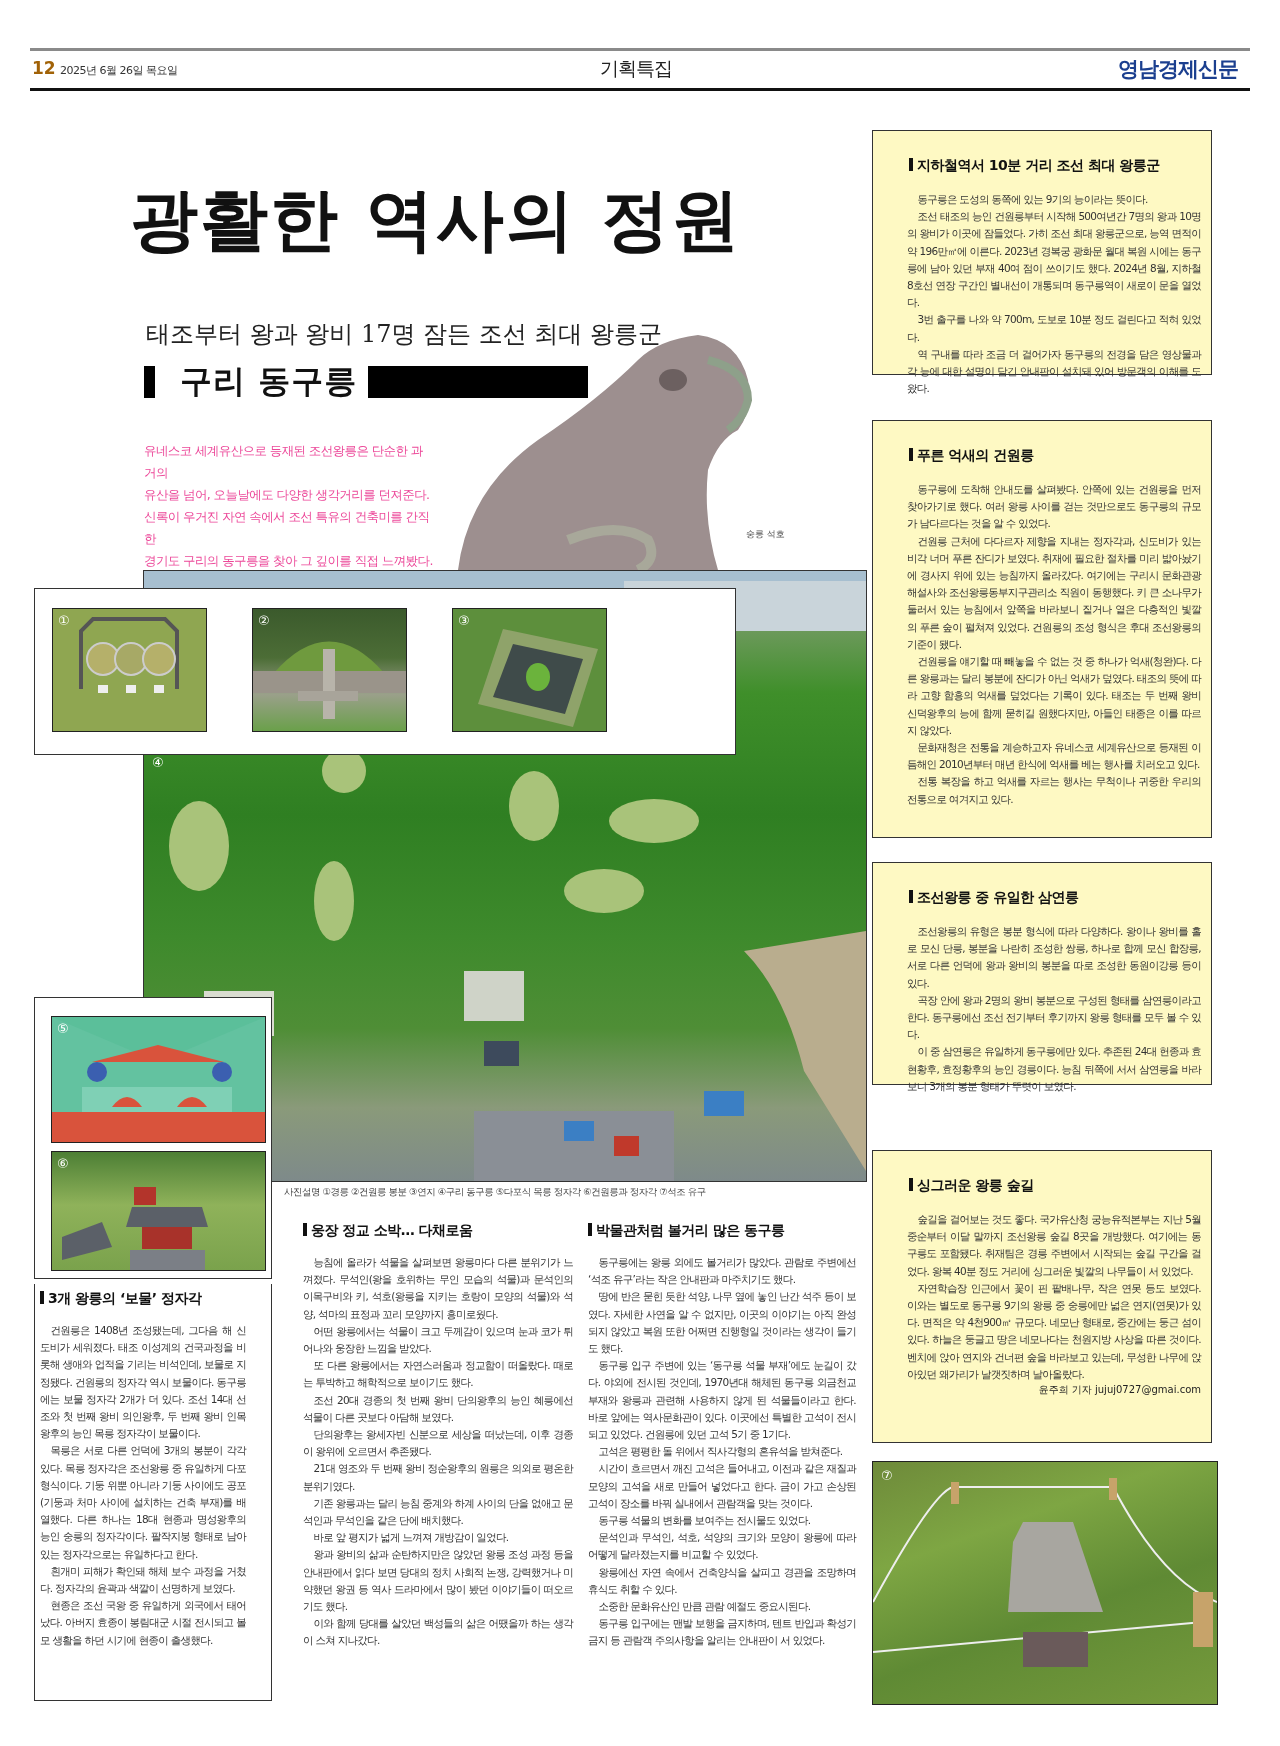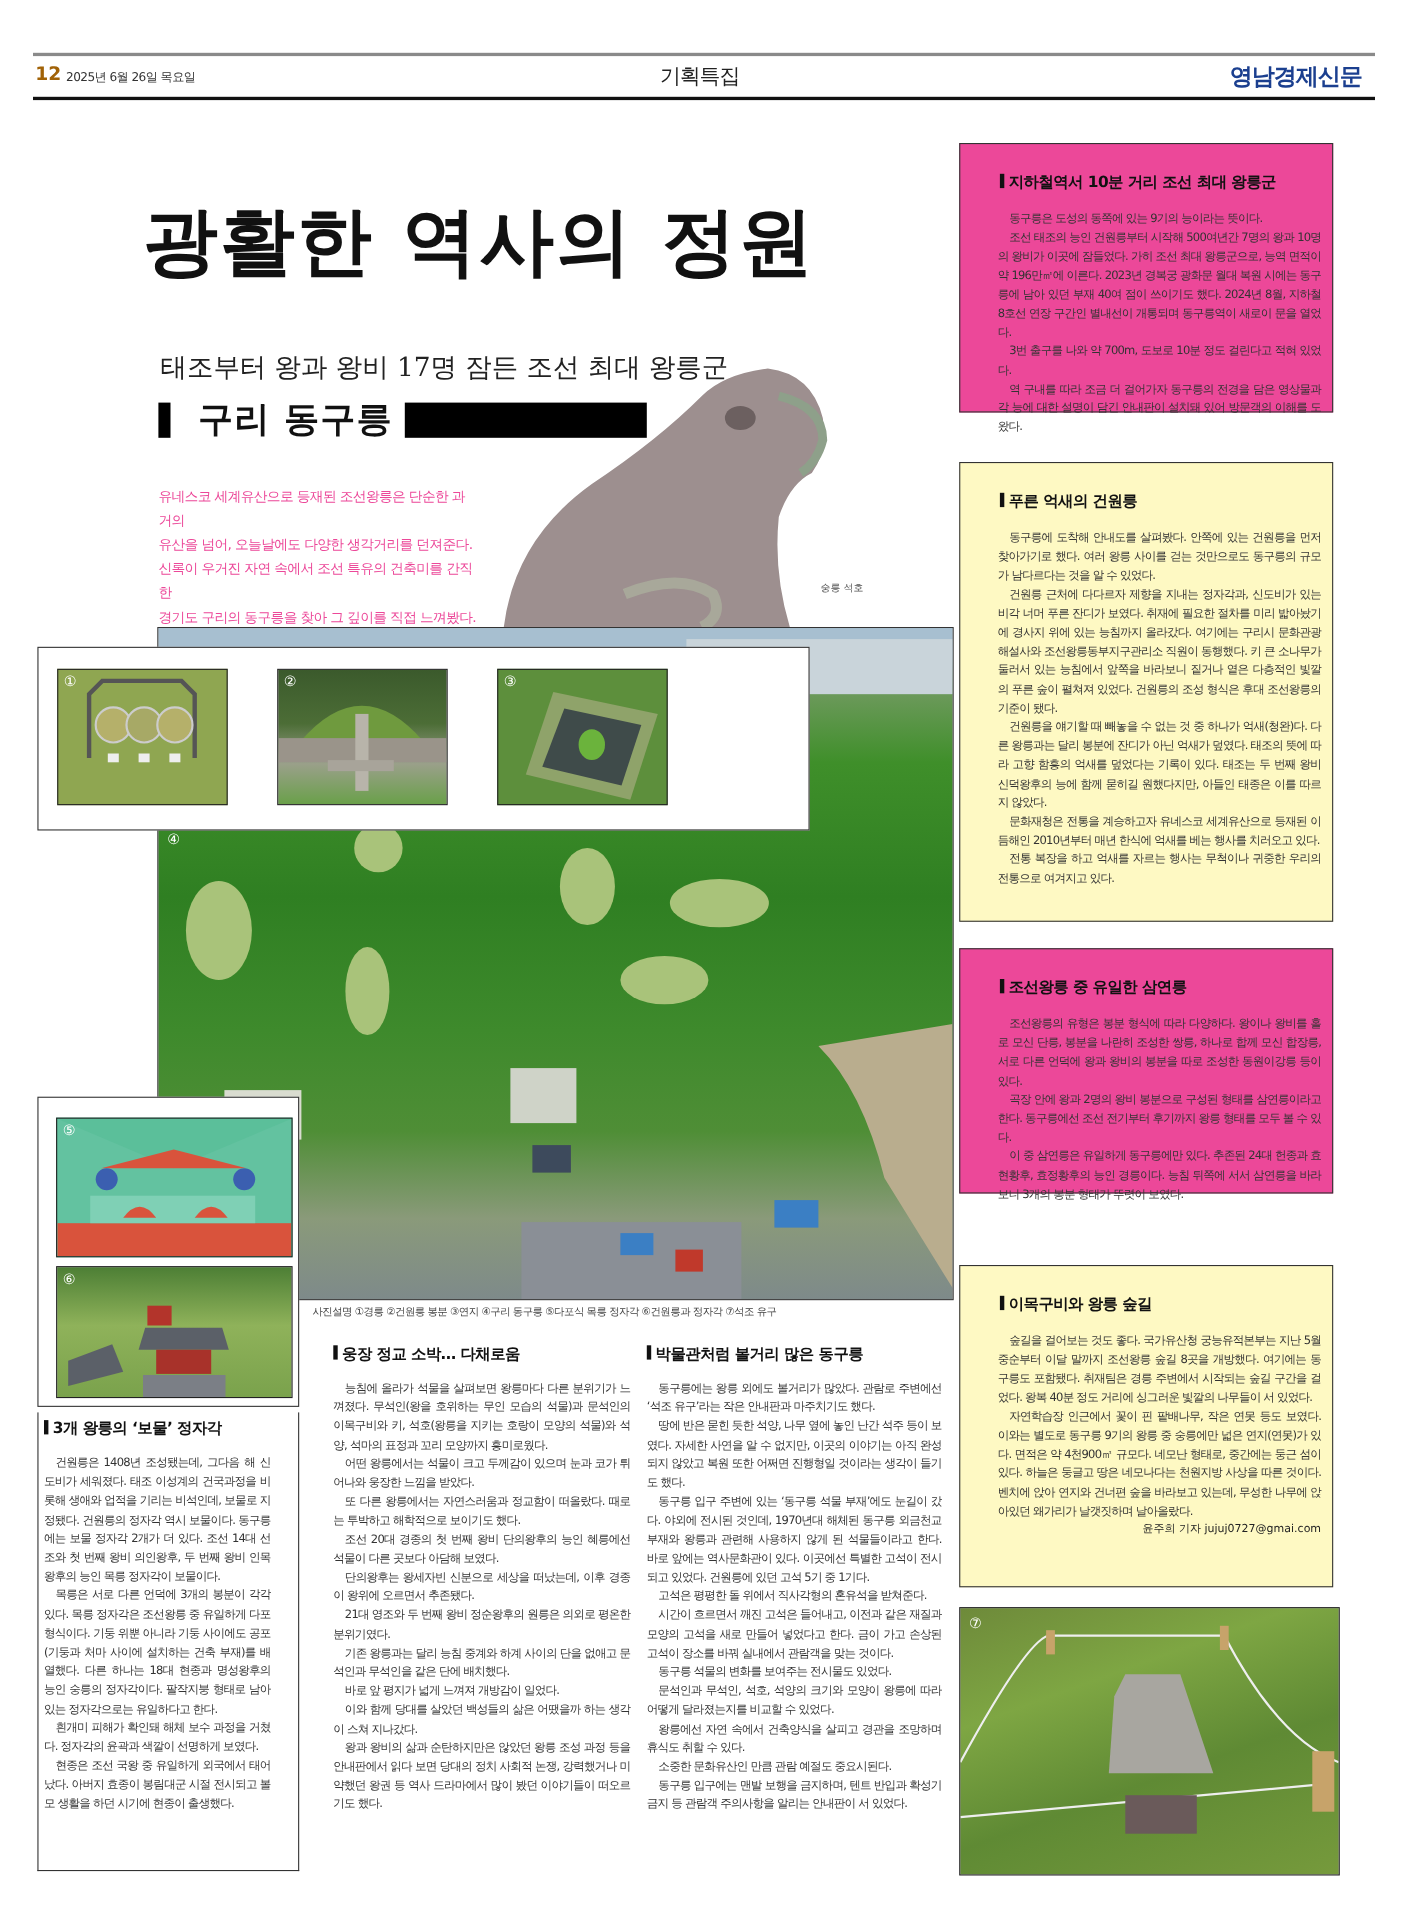--- a/index.html
+++ b/index.html
@@ -29,21 +29,21 @@
 
   
   .pbox{left:34px;top:588px;width:700px;height:165px;background:#fff;border:1px solid #333;}
   .thumb{position:absolute;top:19px;width:153px;height:122px;border:1px solid #222;overflow:hidden;}
   .num{position:absolute;left:5px;top:4px;color:#fff;font-size:13px;}
   
   .pbox2{left:34px;top:997px;width:236px;height:280px;background:#fff;border:1px solid #333;}
 
   
   .rbox{position:absolute;left:872px;width:340px;border:1px solid #333;padding:0 10px 0 12px;box-sizing:border-box;}
-  .green{background:#ec4899;}
+  .green{background:#fef9c3;}
   .white{background:#fef9c3;}
   .rbox h3{margin:26px 0 16px 24px;font-size:14px;font-weight:bold;color:#111;letter-spacing:-0.5px;}
   .rbox h3 .mk, .col h3 .mk{display:inline-block;width:4px;height:13px;background:#111;margin-right:4px;vertical-align:-1px;}
   .rbox p, .col p{margin:0;text-indent:1em;font-size:10.5px;line-height:17.2px;letter-spacing:-0.7px;color:#333;text-align:justify;}
   .rbox .body{padding-left:22px;}
 
   .col{position:absolute;}
   .col h3{margin:0 0 14px 0;font-size:14px;font-weight:bold;color:#111;letter-spacing:-0.5px;}
   .caption{left:284px;top:1186px;font-size:9.5px;color:#444;letter-spacing:-0.5px;}
   .byline{text-align:right;font-size:10px;color:#222;}
@@ -187,21 +187,21 @@
 <div class="rbox green" style="top:862px;height:223px;">
   <h3><span class="mk"></span><span>조선왕릉 중 유일한 삼연릉</span></h3>
   <div class="body">
     <p>조선왕릉의 유형은 봉분 형식에 따라 다양하다. 왕이나 왕비를 홀로 모신 단릉, 봉분을 나란히 조성한 쌍릉, 하나로 합께 모신 합장릉, 서로 다른 언덕에 왕과 왕비의 봉분을 따로 조성한 동원이강릉 등이 있다.</p>
     <p>곡장 안에 왕과 2명의 왕비 봉분으로 구성된 형태를 삼연릉이라고 한다. 동구릉에선 조선 전기부터 후기까지 왕릉 형태를 모두 볼 수 있다.</p>
     <p>이 중 삼연릉은 유일하게 동구릉에만 있다. 추존된 24대 헌종과 효현황후, 효정황후의 능인 경릉이다. 능침 뒤쪽에 서서 삼연릉을 바라보니 3개의 봉분 형태가 뚜렷이 보였다.</p>
   </div>
 </div>
 
 <div class="rbox white" style="top:1150px;height:293px;">
-  <h3><span class="mk"></span><span>이목구비와 왕릉 숲길</span></h3>
+  <h3><span class="mk"></span><span>싱그러운 왕릉 숲길</span></h3>
   <div class="body">
     <p>숲길을 걸어보는 것도 좋다. 국가유산청 궁능유적본부는 지난 5월 중순부터 이달 말까지 조선왕릉 숲길 8곳을 개방했다. 여기에는 동구릉도 포함됐다. 취재팀은 경릉 주변에서 시작되는 숲길 구간을 걸었다. 왕복 40분 정도 거리에 싱그러운 빛깔의 나무들이 서 있었다.</p>
     <p>자연학습장 인근에서 꽃이 핀 팥배나무, 작은 연못 등도 보였다. 이와는 별도로 동구릉 9기의 왕릉 중 숭릉에만 넓은 연지(연못)가 있다. 면적은 약 4천900㎡ 규모다. 네모난 형태로, 중간에는 둥근 섬이 있다. 하늘은 둥글고 땅은 네모나다는 천원지방 사상을 따른 것이다. 벤치에 앉아 연지와 건너편 숲을 바라보고 있는데, 무성한 나무에 앉아있던 왜가리가 날갯짓하며 날아올랐다.</p>
     <div class="byline">윤주희 기자 jujuj0727@gmai.com</div>
   </div>
 </div>
 
 <div class="abs photo7">
   <svg width="344" height="242">
     <path d="M0 140 Q60 30 80 25 L240 25 Q290 120 344 140" stroke="#eee" stroke-width="2" fill="none"></path>
@@ -227,22 +227,22 @@
 <div class="col" style="left:303px;top:1222px;width:270px;">
   <h3><span class="mk"></span><span>웅장 정교 소박… 다채로움</span></h3>
   <p>능침에 올라가 석물을 살펴보면 왕릉마다 다른 분위기가 느껴졌다. 무석인(왕을 호위하는 무인 모습의 석물)과 문석인의 이목구비와 키, 석호(왕릉을 지키는 호랑이 모양의 석물)와 석양, 석마의 표정과 꼬리 모양까지 흥미로웠다.</p>
   <p>어떤 왕릉에서는 석물이 크고 두께감이 있으며 눈과 코가 튀어나와 웅장한 느낌을 받았다.</p>
   <p>또 다른 왕릉에서는 자연스러움과 정교함이 떠올랐다. 때로는 투박하고 해학적으로 보이기도 했다.</p>
   <p>조선 20대 경종의 첫 번째 왕비 단의왕후의 능인 혜릉에선 석물이 다른 곳보다 아담해 보였다.</p>
   <p>단의왕후는 왕세자빈 신분으로 세상을 떠났는데, 이후 경종이 왕위에 오르면서 추존됐다.</p>
   <p>21대 영조와 두 번째 왕비 정순왕후의 원릉은 의외로 평온한 분위기였다.</p>
   <p>기존 왕릉과는 달리 능침 중계와 하계 사이의 단을 없애고 문석인과 무석인을 같은 단에 배치했다.</p>
   <p>바로 앞 평지가 넓게 느껴져 개방감이 일었다.</p>
+  <p>왕과 왕비의 삶과 순탄하지만은 않았던 왕릉 조성 과정 등을 안내판에서 읽다 보면 당대의 정치 사회적 논쟁, 강력했거나 미약했던 왕권 등 역사 드라마에서 많이 봤던 이야기들이 떠오르기도 했다.</p>
   <p>이와 함께 당대를 살았던 백성들의 삶은 어땠을까 하는 생각이 스쳐 지나갔다.</p>
-  <p>왕과 왕비의 삶과 순탄하지만은 않았던 왕릉 조성 과정 등을 안내판에서 읽다 보면 당대의 정치 사회적 논쟁, 강력했거나 미약했던 왕권 등 역사 드라마에서 많이 봤던 이야기들이 떠오르기도 했다.</p>
 </div>
 
 <div class="col" style="left:588px;top:1222px;width:268px;">
   <h3><span class="mk"></span><span>박물관처럼 볼거리 많은 동구릉</span></h3>
   <p>동구릉에는 왕릉 외에도 볼거리가 많았다. 관람로 주변에선 ‘석조 유구’라는 작은 안내판과 마주치기도 했다.</p>
   <p>땅에 반은 묻힌 듯한 석양, 나무 옆에 놓인 난간 석주 등이 보였다. 자세한 사연을 알 수 없지만, 이곳의 이야기는 아직 완성되지 않았고 복원 또한 어쩌면 진행형일 것이라는 생각이 들기도 했다.</p>
   <p>동구릉 입구 주변에 있는 ‘동구릉 석물 부재’에도 눈길이 갔다. 야외에 전시된 것인데, 1970년대 해체된 동구릉 외금천교 부재와 왕릉과 관련해 사용하지 않게 된 석물들이라고 한다. 바로 앞에는 역사문화관이 있다. 이곳에선 특별한 고석이 전시되고 있었다. 건원릉에 있던 고석 5기 중 1기다.</p>
   <p>고석은 평평한 돌 위에서 직사각형의 혼유석을 받쳐준다.</p>
   <p>시간이 흐르면서 깨진 고석은 들어내고, 이전과 같은 재질과 모양의 고석을 새로 만들어 넣었다고 한다. 금이 가고 손상된 고석이 장소를 바꿔 실내에서 관람객을 맞는 것이다.</p>
   <p>동구릉 석물의 변화를 보여주는 전시물도 있었다.</p>

